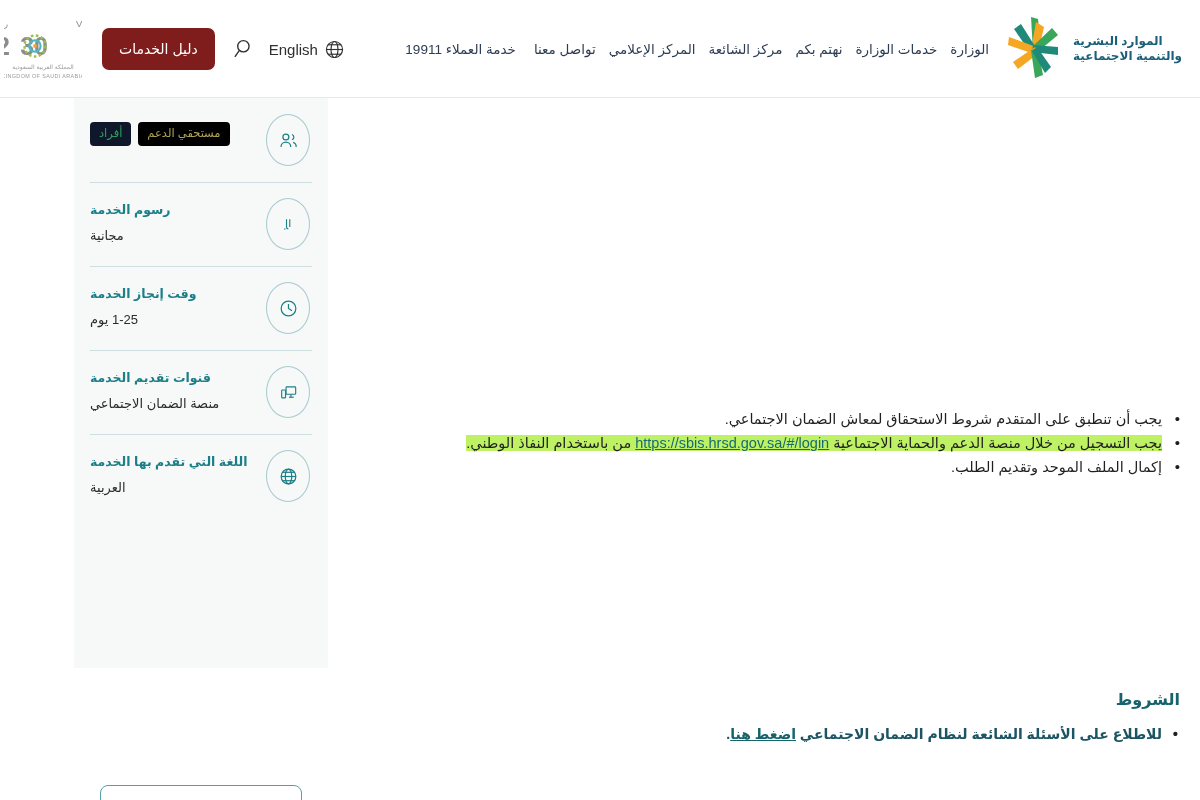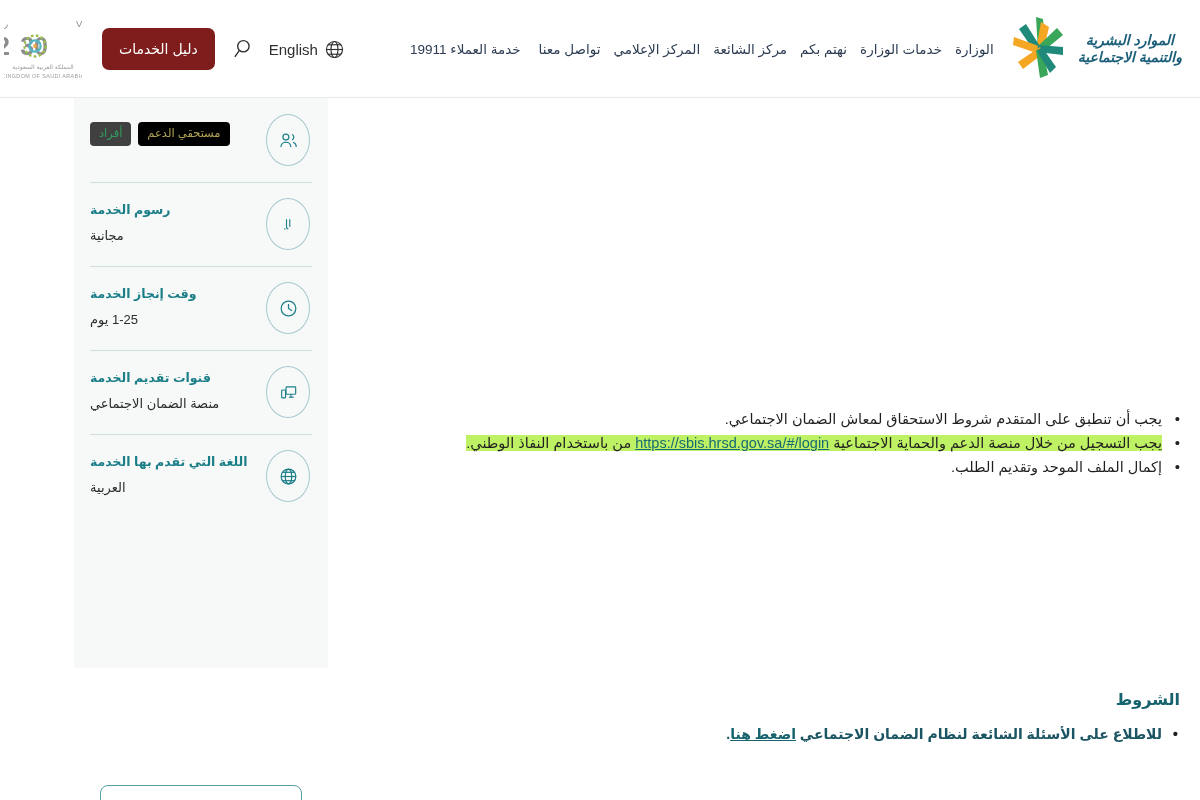--- a/index.html
+++ b/index.html
@@ -35,27 +35,26 @@
     margin-left: 14px;
     margin-right: 8px;
     flex: 0 0 auto;
   }
   .brand-mark {
     width: 62px; height: 70px;
     flex: 0 0 auto;
     position: relative;
   }
   .brand-text {
-    text-align: center;
+    text-align: left;
     line-height: 1.25;
     color: #1f6f78;
     font-weight: bold;
-    font-size: 14px;
+    font-size: 12px;
     white-space: nowrap;
-    font-style: italic;
   }
   .brand-text .l1 { color: #1b5f7a; }
   .brand-text .l2 { color: #1b5f7a; }
 
   .mainnav {
     display: flex;
     align-items: center;
     gap: 13px;
     flex: 0 0 auto;
     margin-left: 18px;
@@ -176,21 +175,21 @@
     align-items: center;
     padding-top: 4px;
   }
   .tag {
     font-size: 11.5px;
     padding: 6px 9px;
     border-radius: 4px;
     white-space: nowrap;
     line-height: 1;
   }
-  .tag.green { background: #404040; color: #2f9e5e; }
+  .tag.green { background: #0f172a; color: #2f9e5e; }
   .tag.beige { background: #000000; color: #b3a455; }
 
   
   .bottom-card {
     position: absolute;
     left: 100px; top: 785px;
     width: 202px; height: 60px;
     border: 1px solid #55a0a8;
     border-radius: 8px 8px 0 0;
     background: #ffffff;

